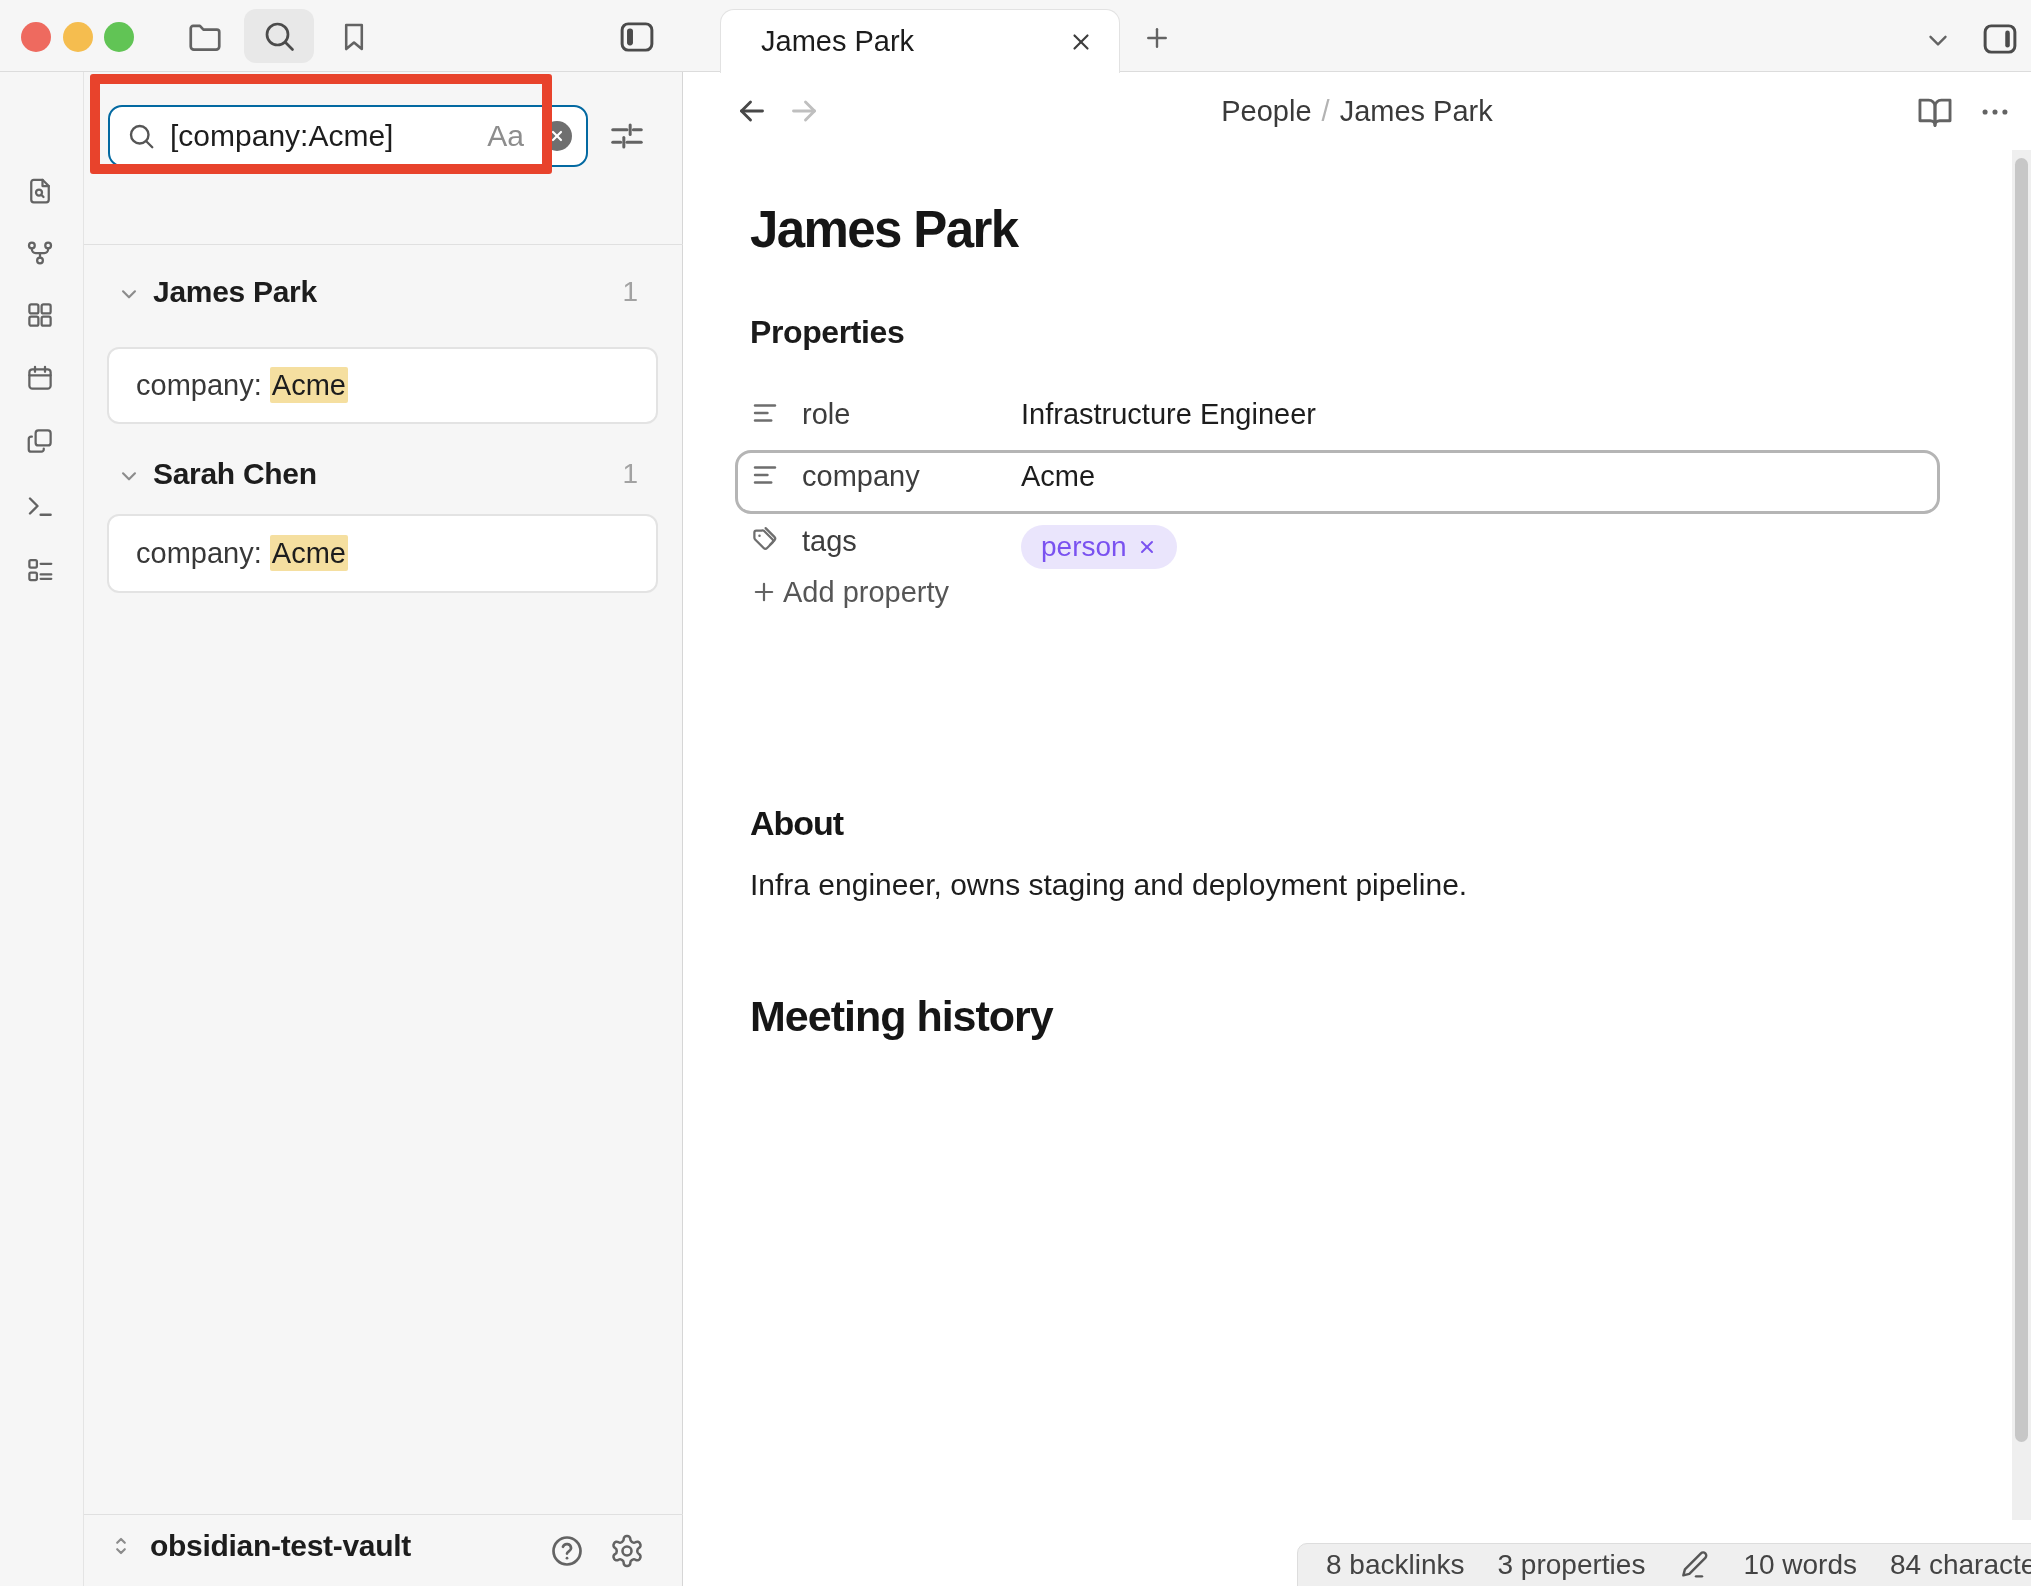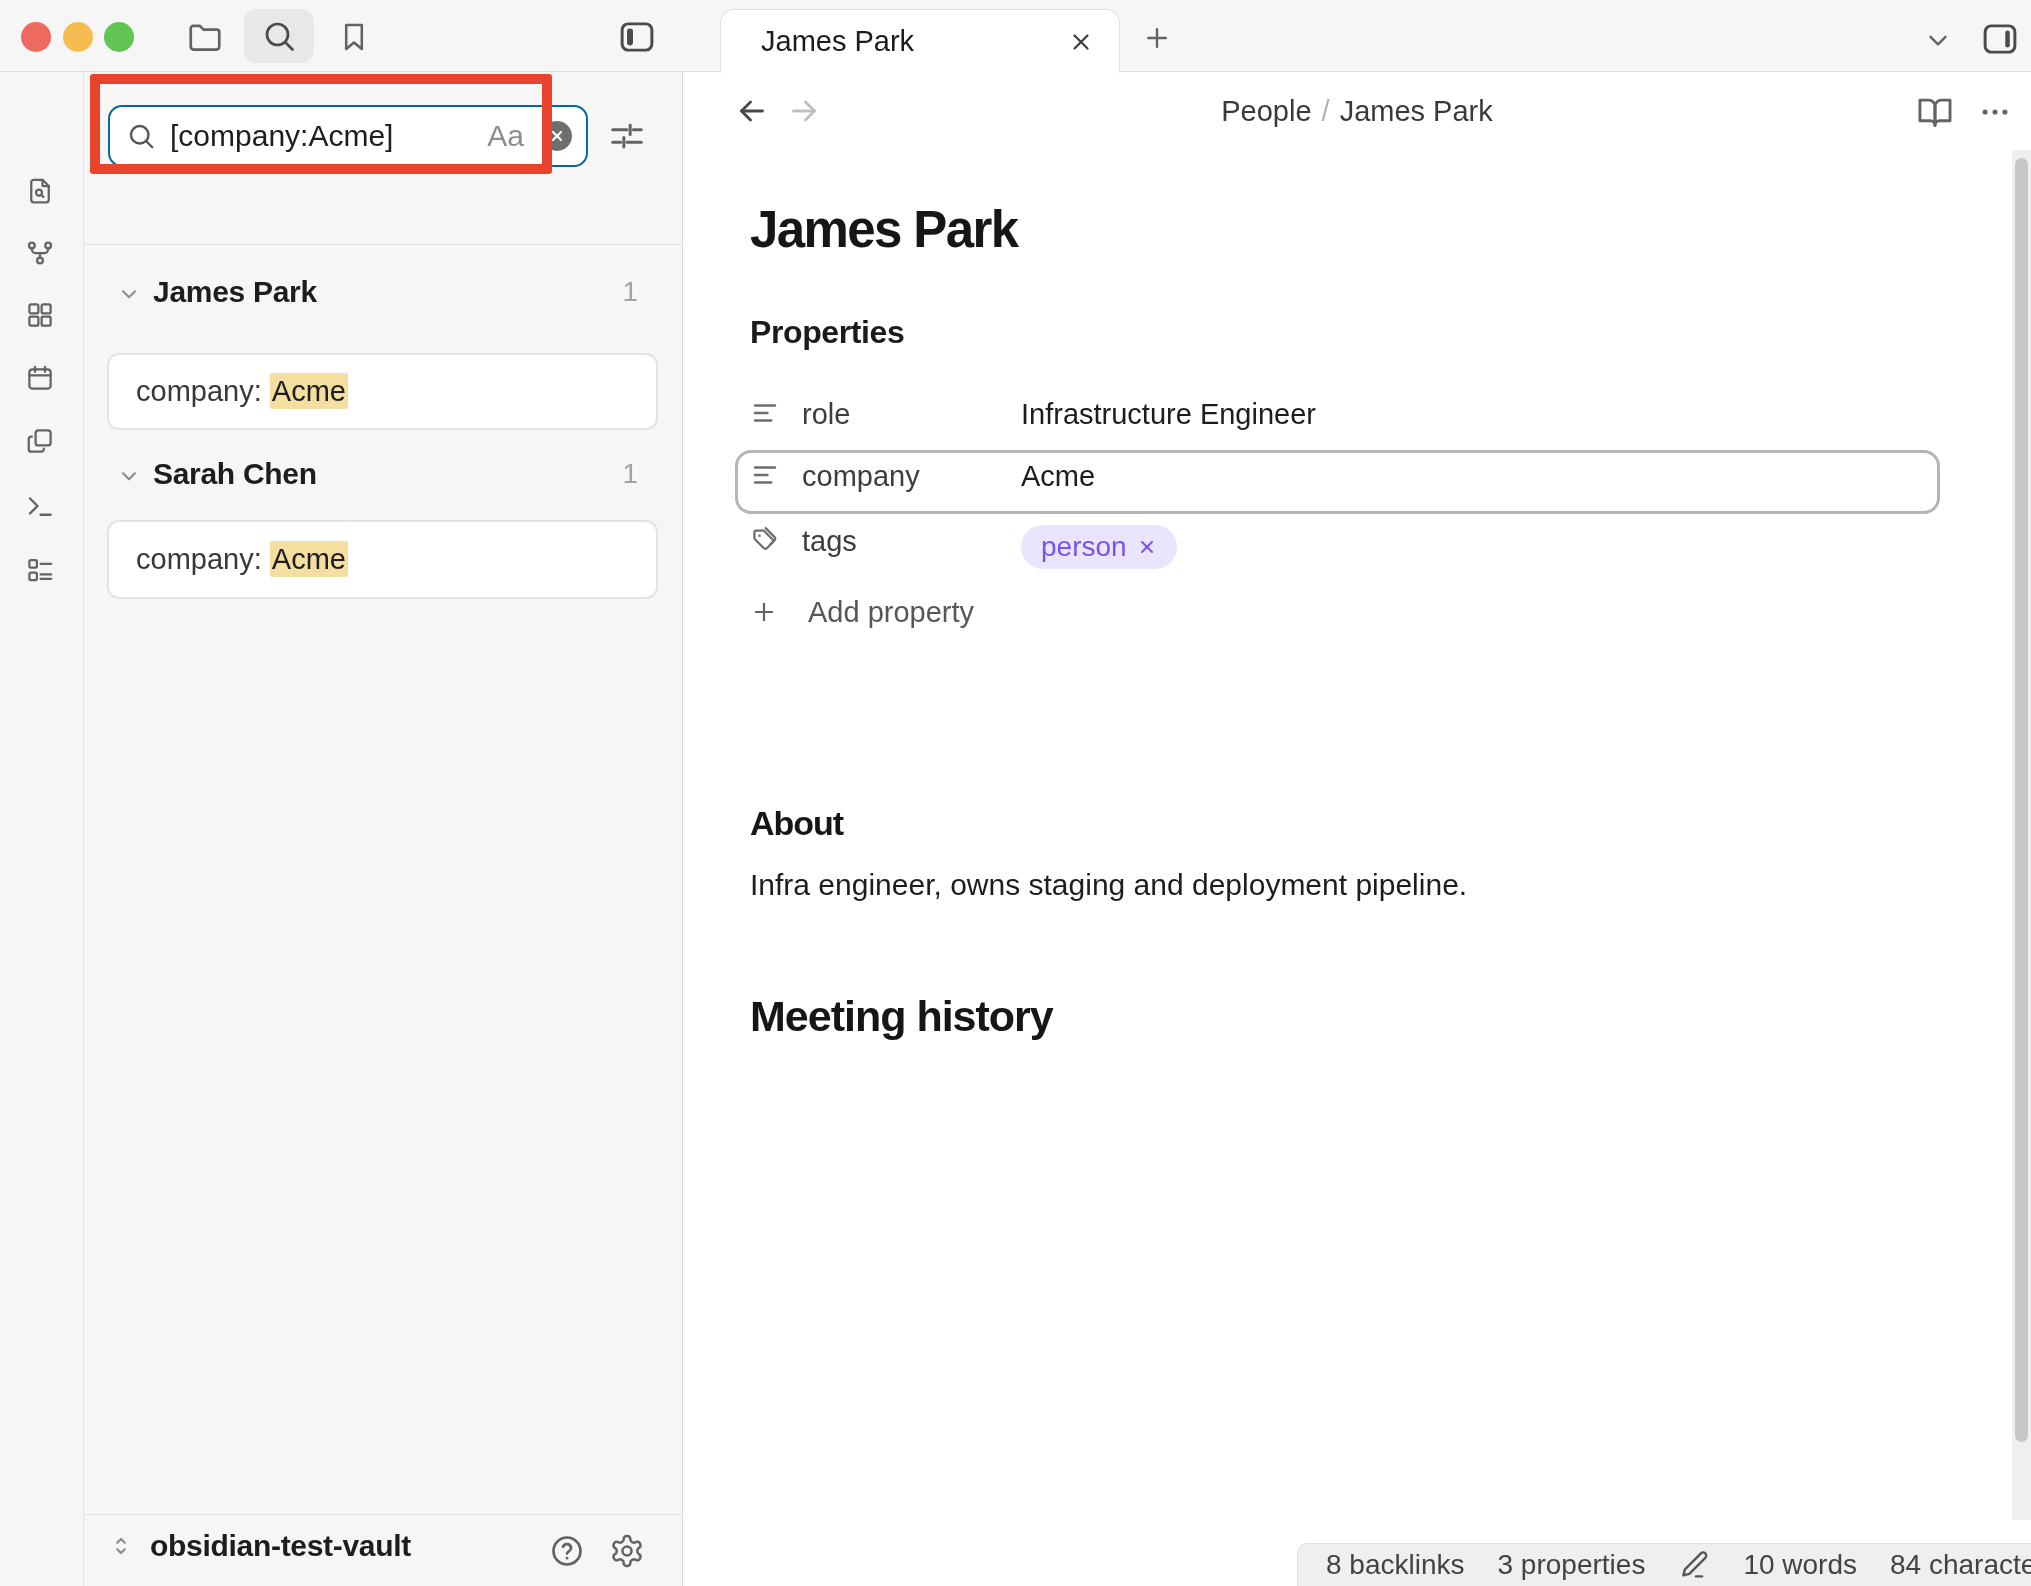--- a/index.html
+++ b/index.html
@@ -40,21 +40,21 @@
   #results-row{left:0;top:113px;width:599px;height:40px;}
   #results-count{position:absolute;left:36px;top:3px;font-size:29px;color:#2b2b2b;}
   #results-info{position:absolute;left:188px;top:5px;width:28px;height:28px;border-radius:50%;background:#9b9b9b;display:flex;align-items:center;justify-content:center;}
   #sort-btn{position:absolute;right:40px;top:3px;display:flex;align-items:center;gap:8px;font-size:29px;color:#2b2b2b;}
   #panel-divider{left:0;top:172px;width:599px;height:1px;background:#e0e0e0;}
   .group-header{position:absolute;left:0;width:599px;height:46px;}
   #group-1{top:198px;} #group-2{top:380px;}
   .group-chevron{position:absolute;left:32px;top:11px;color:#8c8c8c;}
   .group-title{position:absolute;left:69px;top:5px;font-size:30px;font-weight:700;color:#1d1d1d;letter-spacing:-0.3px;}
   .group-count{position:absolute;right:45px;top:6px;font-size:28px;color:#a2a2a2;}
-  .result-card{position:absolute;left:23px;width:551px;background:#ffffff;border:2px solid #e3e3e3;border-radius:12px;display:flex;align-items:center;padding-left:27px;font-size:29px;color:#383838;margin-top:6px;}
+  .result-card{position:absolute;left:23px;width:551px;background:#ffffff;border:2px solid #e3e3e3;border-radius:12px;display:flex;align-items:center;padding-left:27px;font-size:29px;color:#383838;}
   #card-1{top:275px;height:77px;}
   #card-2{top:442px;height:79px;}
   .hl{background:#f5dfa0;color:#1d1d1d;padding:2px 2px;border-radius:2px;}
   #vault-row{left:0;top:1442px;width:599px;height:72px;border-top:1px solid #e0e0e0;}
   #vault-switch{position:absolute;left:24px;top:14px;display:flex;align-items:center;gap:16px;}
   #vault-name{font-size:30px;font-weight:700;color:#1d1d1d;letter-spacing:-0.3px;}
   #vault-help{position:absolute;left:461px;top:14px;width:44px;height:44px;display:flex;align-items:center;justify-content:center;color:#5f5f5f;}
   #vault-settings{position:absolute;left:521px;top:14px;width:44px;height:44px;display:flex;align-items:center;justify-content:center;color:#5f5f5f;}
 
   
@@ -77,21 +77,21 @@
 
   #note-title{position:absolute;left:67px;top:200px;font-size:51px;font-weight:700;letter-spacing:-1.6px;color:#161616;}
   #props-heading{position:absolute;left:67px;top:314px;font-size:32px;font-weight:700;letter-spacing:-0.4px;color:#1b1b1b;}
   .prop-row{position:absolute;left:67px;height:44px;display:flex;}
   #prop-role{top:398px;} #prop-company{top:460px;} #prop-tags{top:525px;}
   .prop-icon{width:30px;height:30px;color:#6e6e6e;margin-right:22px;flex:none;}
   .prop-label{width:219px;font-size:29px;color:#3d3d3d;}
   .prop-value{font-size:29px;color:#1d1d1d;}
   #focus-ring{position:absolute;left:52px;top:450px;width:1205px;height:64px;border:3px solid #b5b5b5;border-radius:16px;pointer-events:none;}
   #tag-pill{display:inline-flex;align-items:center;gap:10px;height:44px;padding:0 20px;border-radius:22px;background:#eae5fc;color:#7a52f0;font-size:28px;}
-  #add-property{position:absolute;left:67px;top:592px;height:40px;display:flex;align-items:center;gap:30px;color:#565656;font-size:29px;}
+  #add-property{position:absolute;left:67px;top:572px;height:40px;display:flex;align-items:center;gap:5px;color:#565656;font-size:29px;}
   #about-heading{position:absolute;left:67px;top:804px;font-size:34px;font-weight:700;letter-spacing:-1px;color:#161616;}
   #about-body{position:absolute;left:67px;top:868px;font-size:30px;color:#1d1d1d;}
   #meeting-heading{position:absolute;left:67px;top:992px;font-size:43px;font-weight:700;letter-spacing:-1px;color:#161616;}
 
   #scroll-track{position:absolute;left:1329px;top:150px;width:19px;height:1370px;background:#efefef;}
   #scroll-thumb{position:absolute;left:3px;top:8px;width:13px;height:1284px;background:#c7c7c7;border-radius:7px;}
 
   #statusbar{position:absolute;left:614px;top:1543px;width:760px;height:44px;background:#efefef;border:1px solid #dddddd;border-radius:10px 0 0 0;display:flex;align-items:center;gap:33px;padding-left:28px;font-size:28px;color:#434343;}
   #statusbar .sb-item{white-space:nowrap;}
 </style>

